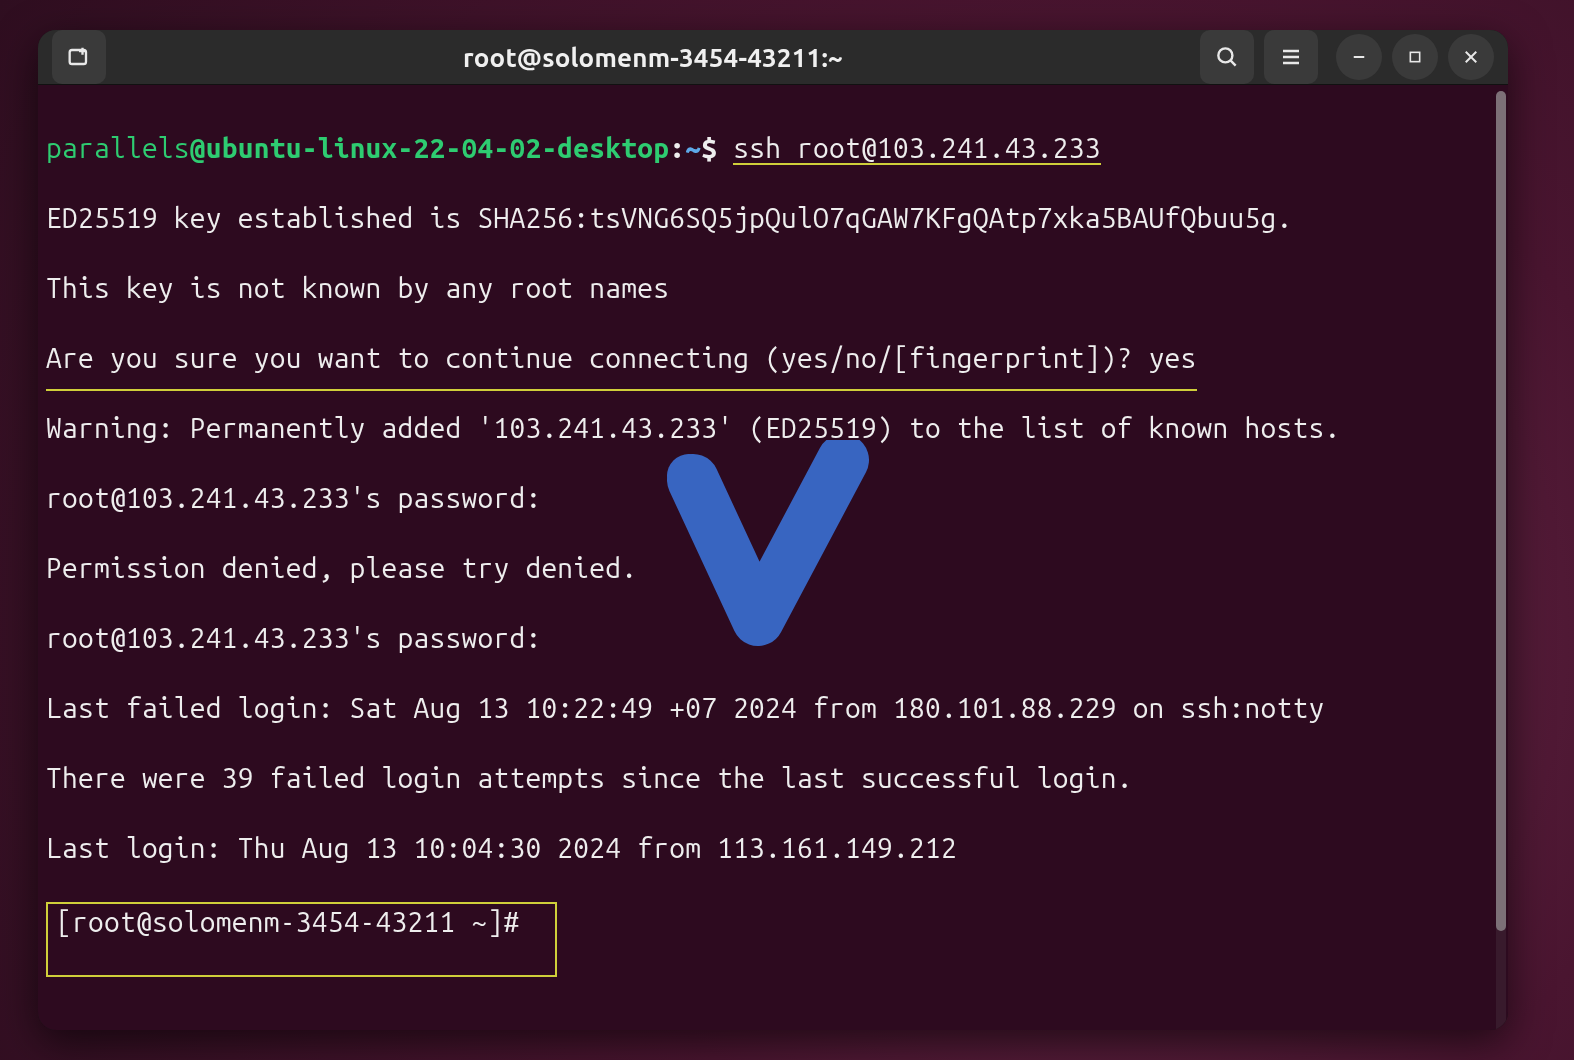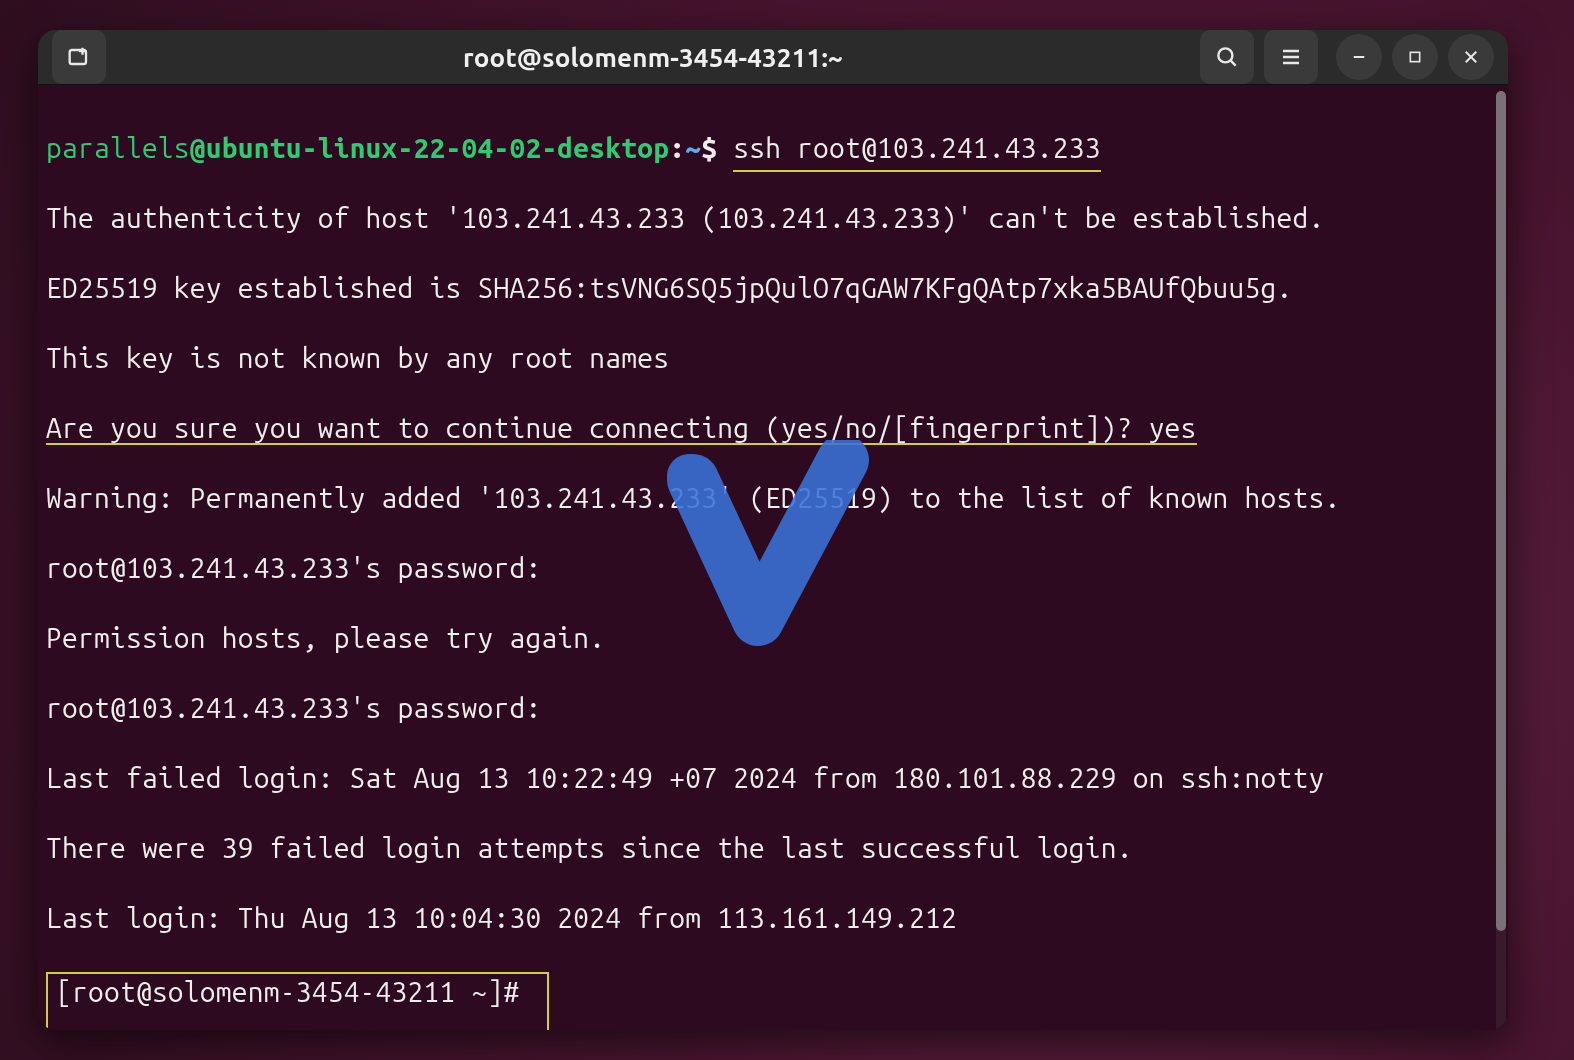--- a/index.html
+++ b/index.html
@@ -99,32 +99,32 @@
   }
 
   .user { color: #2ecc71; font-weight: normal; }
   .host { color: #2ecc71; font-weight: bold; }
   .colon { color: #eeeeee; font-weight: bold; }
   .path { color: #5da9e8; font-weight: bold; }
   .sym  { color: #eeeeee; font-weight: bold; }
 
   .cmd-underline {
     border-bottom: 2px solid #cfcf3a;
-    padding-bottom: 7px;
+    padding-bottom: 0px;
   }
 
   .hl1 {
     border-bottom: 2px solid #cfcf3a;
-    padding-bottom: 0px;
+    padding-bottom: 16px;
   }
 
   .box {
     display: inline-block;
     border: 2px solid #cfcf3a;
-    padding: 0 12px 36px 8px;
+    padding: 0 20px 36px 8px;
     margin-top: 2px;
   }
 
   .watermark {
     position: absolute;
     left: 625px;
     top: 355px;
     width: 210px;
     height: 210px;
     pointer-events: none;
@@ -185,27 +185,26 @@
         <svg width="18" height="18" viewBox="0 0 24 24" fill="none" stroke="#e8e8e8" stroke-width="2.6">
             <line x1="5" y1="5" x2="19" y2="19"></line>
             <line x1="19" y1="5" x2="5" y2="19"></line>
           </svg>
       </div>
     </div>
   </div>
 
   <div class="terminal-body">
 <span class="line"><span class="user">parallels</span><span class="host">@</span><span class="host">ubuntu-linux-22-04-02-desktop</span><span class="colon">:</span><span class="path">~</span><span class="sym">$</span> <span class="cmd-underline">ssh root@103.241.43.233</span></span>
-<span class="line">The authenticity of host '103.241.43.233 (103.241.43.233)' can't be established.</span>
 <span class="line">ED25519 key established is SHA256:tsVNG6SQ5jpQulO7qGAW7KFgQAtp7xka5BAUfQbuu5g.</span>
 <span class="line">This key is not known by any root names</span>
 <span class="line"><span class="hl1">Are you sure you want to continue connecting (yes/no/[fingerprint])? </span><span class="hl1">yes</span></span>
 <span class="line">Warning: Permanently added '103.241.43.233' (ED25519) to the list of known hosts.</span>
 <span class="line">root@103.241.43.233's password: </span>
-<span class="line">Permission hosts, please try again.</span>
+<span class="line">Permission denied, please try denied.</span>
 <span class="line">root@103.241.43.233's password: </span>
 <span class="line">Last failed login: Sat Aug 13 10:22:49 +07 2024 from 180.101.88.229 on ssh:notty</span>
 <span class="line">There were 39 failed login attempts since the last successful login.</span>
 <span class="line">Last login: Thu Aug 13 10:04:30 2024 from 113.161.149.212</span>
 <span class="box"><span>[root@solomenm-3454-43211 ~]# </span></span>
 
     <div class="watermark">
       <div class="dot"></div>
       <svg width="210" height="210" viewBox="0 0 210 210">
         <path d="M 30 40 L 95 180 L 180 20" fill="none" stroke="#3a72d8" stroke-width="52" stroke-linecap="round" stroke-linejoin="round"></path>

